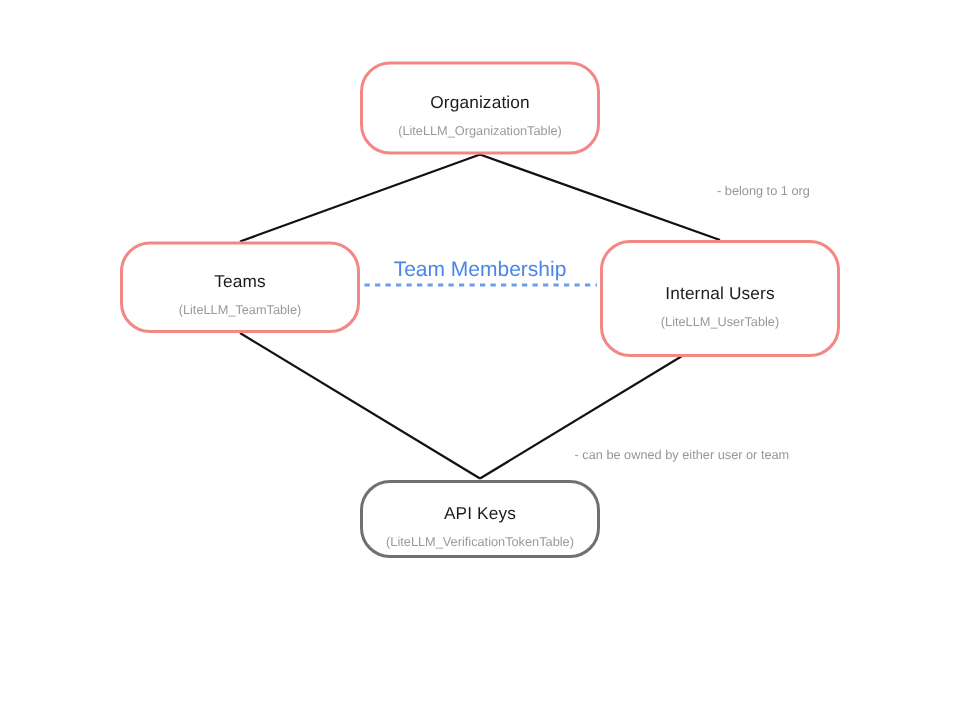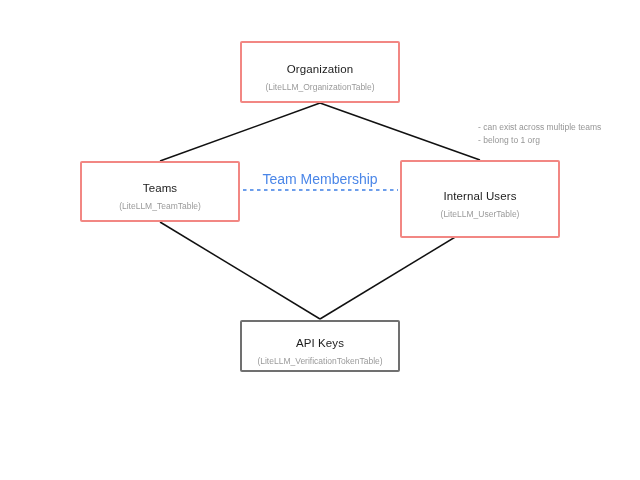--- a/index.html
+++ b/index.html
@@ -19,21 +19,21 @@
     position: absolute;
     left: 0;
     top: 0;
     width: 640px;
     height: 480px;
     pointer-events: none;
   }
   .node {
     position: absolute;
     box-sizing: border-box;
-    border-radius: 2px;
+    border-radius: 20px;
     background: #ffffff;
     display: flex;
     flex-direction: column;
     align-items: center;
     justify-content: center;
     padding-top: 10px;
     gap: 7px;
     text-align: center;
   }
   .node--red  { border: 2px solid #f28783; }
@@ -108,18 +108,18 @@
   </div>
 
   <div class="node node--gray node--api-keys">
     <div class="node__title">API Keys</div>
     <div class="node__subtitle">(LiteLLM_VerificationTokenTable)</div>
   </div>
 
   <div class="membership-label">Team Membership</div>
 
   <div class="notes-users">
-    <div>- can exist across multiple teams</div>
     <div>- belong to 1 org</div>
   </div>
 
+  <div class="note-keys">- can be owned by either user or team</div>
 
 </div>
 
 </body></html>

